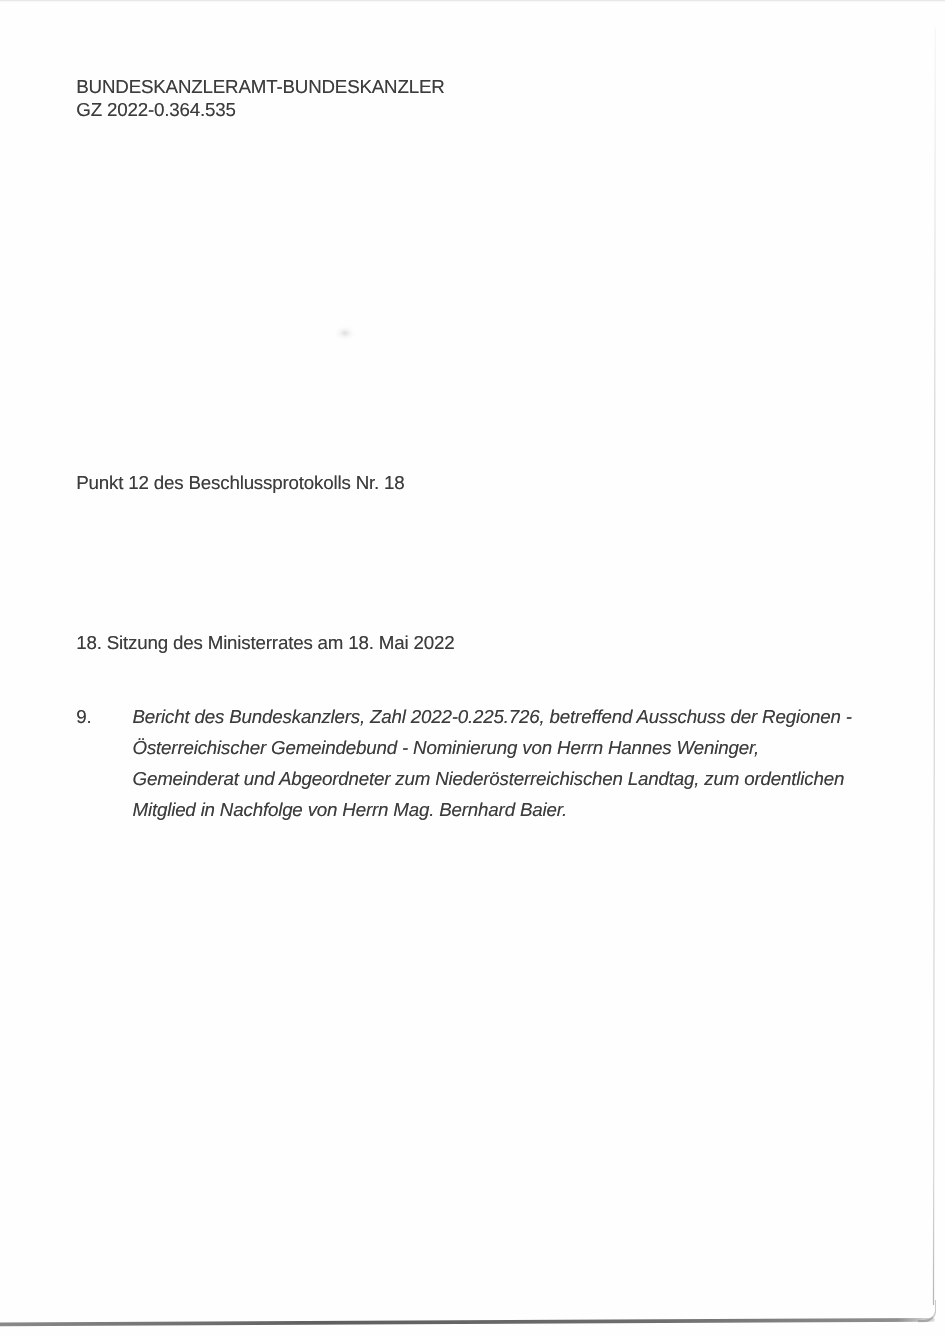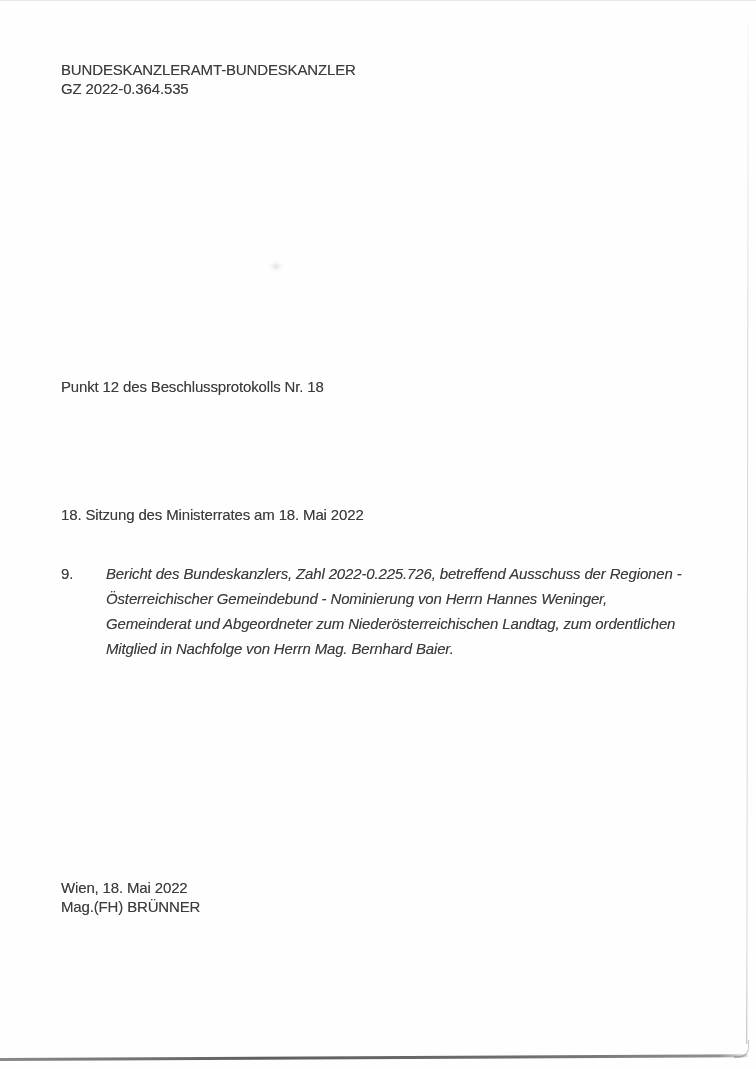--- a/index.html
+++ b/index.html
@@ -136,23 +136,19 @@
   <div class="agenda-item">
     <div class="item-number">9.</div>
     <div class="item-text">
       <div>Bericht des Bundeskanzlers, Zahl 2022-0.225.726, betreffend Ausschuss der Regionen -</div>
       <div>Österreichischer Gemeindebund - Nominierung von Herrn Hannes Weninger,</div>
       <div>Gemeinderat und Abgeordneter zum Niederösterreichischen Landtag, zum ordentlichen</div>
       <div>Mitglied in Nachfolge von Herrn Mag. Bernhard Baier.</div>
     </div>
   </div>
 
-  <div class="signature-block">
-    <div>Wien, 18. Mai 2022</div>
-    <div>Mag.(FH) BRÜNNER</div>
-  </div>
 
   <div class="top-edge-shadow"></div>
   <div class="paper-edge-right"></div>
   <div class="paper-corner-bottom-right"></div>
   <div class="paper-edge-bottom"></div>
 
 </div>
 
 </body></html>

